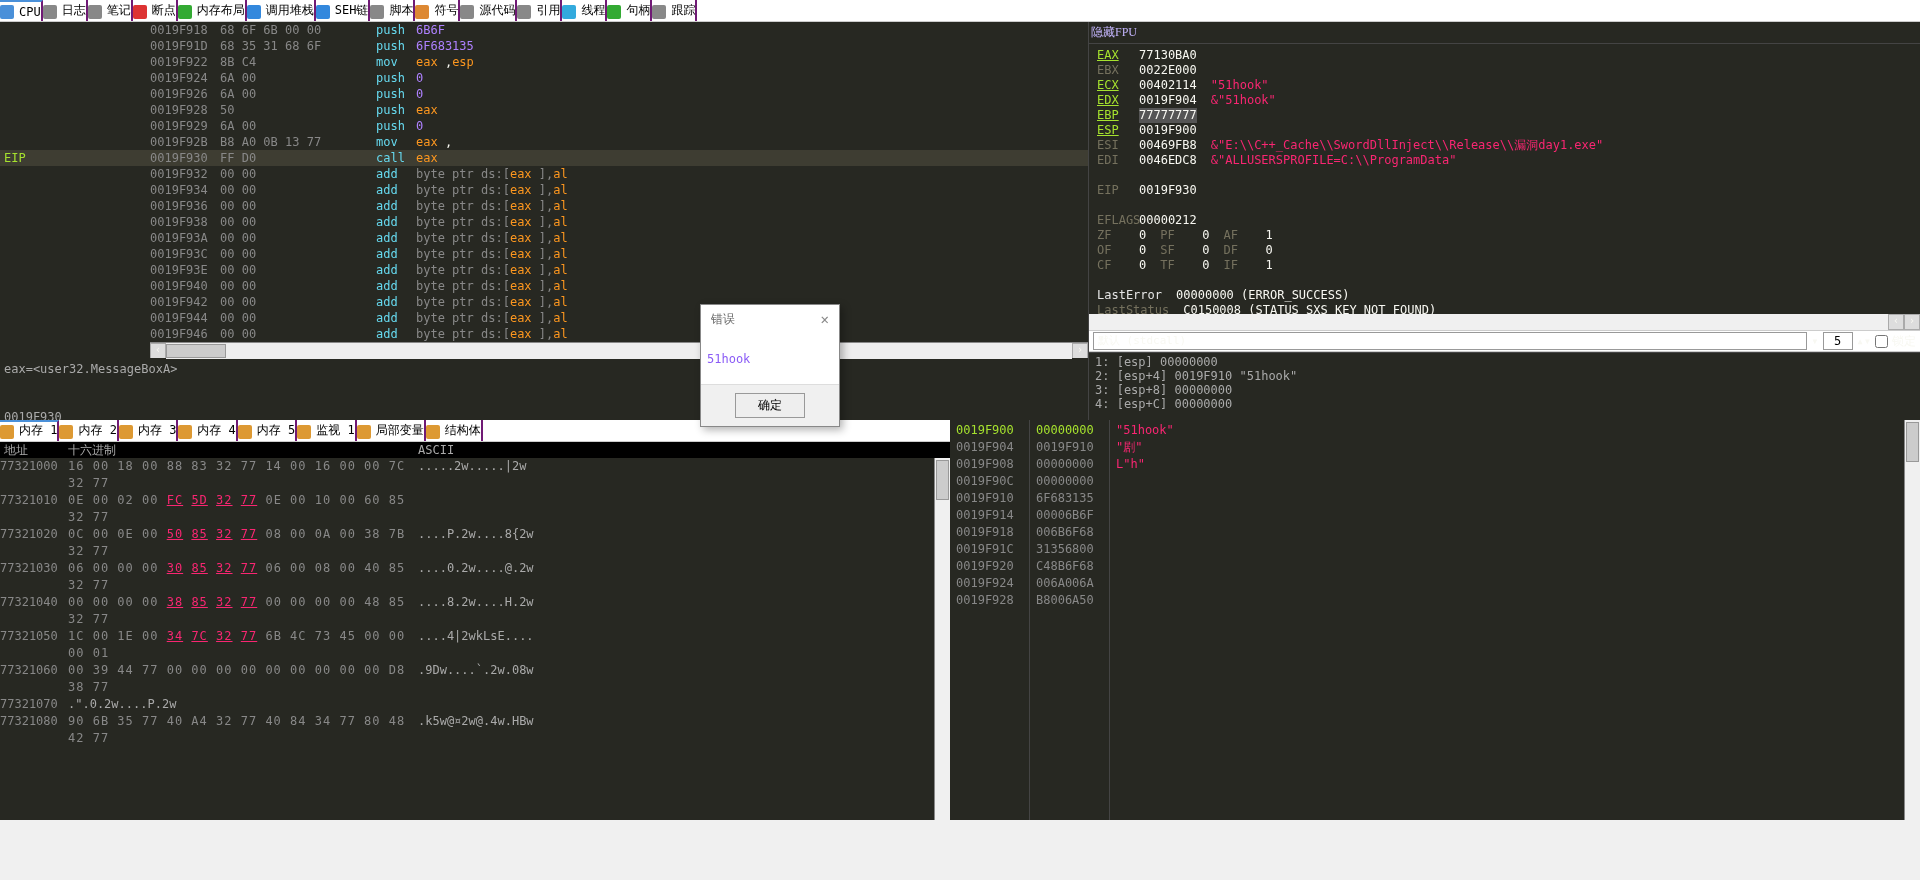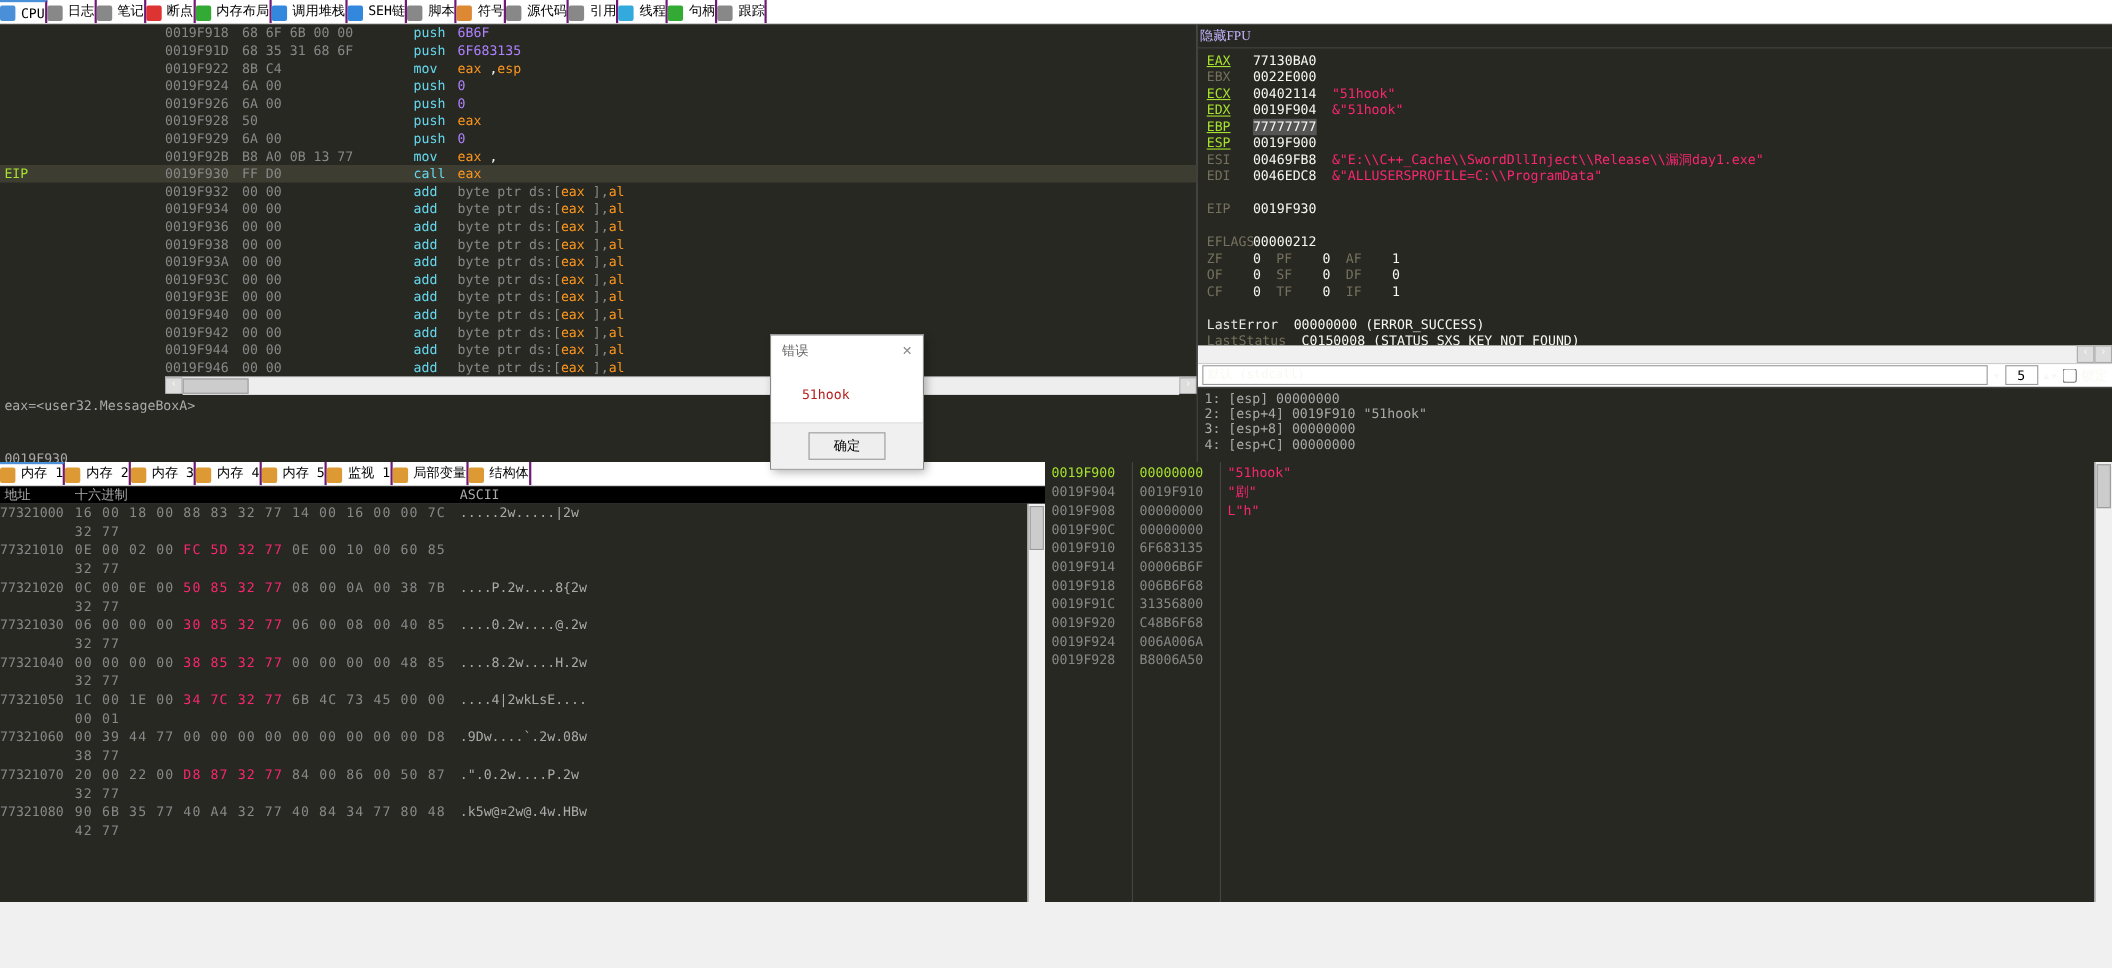--- a/index.html
+++ b/index.html
@@ -42,34 +42,34 @@
 .call-sel{flex:1;border:1px solid #999;height:18px;padding:0 4px;font-size:11px}
 .call-spin{width:30px;border:1px solid #999;height:18px;text-align:center}
 .lower{display:flex;height:400px}
 .mem-tabs{display:flex;background:#fff;height:22px;border-bottom:1px solid #ccc}
 .mem-left{width:950px;display:flex;flex-direction:column}
 .mem-hdr{background:#000000;color:#aaa;display:flex;height:16px;font-size:11px;line-height:16px}
 .mem-body{flex:1;background:#272822;color:#888;font-size:11px;overflow:hidden}
 .mem-row{display:flex;line-height:17px}
 .mem-addr{width:68px;color:#888}
 .mem-hex{width:350px;letter-spacing:1px}
-.mem-hex .red{color:#f92672;}
+.mem-hex .red{color:#f92672;text-decoration:underline}
 .mem-asc{flex:1;color:#aaa}
 .stack-panel{flex:1;background:#272822;color:#888;font-size:11px;display:flex}
 .stack-col{padding:2px 6px}
 .stack-addr{width:80px;border-right:1px solid #444}
 .stack-val{width:80px;border-right:1px solid #444}
 .stack-cmt{flex:1;color:#f92672}
 .stack-row{line-height:17px}
 .stack-row.cur{color:#a6e22e}
 .args-panel{background:#272822;color:#aaa;font-size:11px;padding:2px 6px;height:68px;border-top:1px solid #444}
 .dlg{position:absolute;left:700px;top:304px;width:140px;background:#fff;border:1px solid #888;box-shadow:3px 3px 8px rgba(0,0,0,.3);font-family:"Microsoft YaHei"}
 .dlg-t{display:flex;justify-content:space-between;padding:6px 10px;color:#666}
 .dlg-x{color:#888;cursor:pointer;font-size:14px}
-.dlg-b{padding:18px 28px;color:#b91c1c}
+.dlg-b{padding:18px 6px;color:#8b5cf6}
 .dlg-f{background:#f0f0f0;padding:8px;text-align:center;border-top:1px solid #ddd}
 .dlg-f button{padding:3px 22px;border:1px solid #999;background:#eee}
 .sb-vert{width:16px;background:#f0f0f0;border-left:1px solid #888;position:relative}
 .sb-vert-thumb{position:absolute;top:2px;left:1px;width:13px;height:40px;background:#ccc;border:1px solid #999}
 </style>
 </head>
 <body>
 
 <div class="tabs" id="tabs">
     <div class="tab active">
@@ -467,21 +467,20 @@
             <div class="mem-hex">1C  00  1E  00  <span class="red">34</span>  <span class="red">7C</span>  <span class="red">32</span>  <span class="red">77</span>  6B  4C  73  45  00  00  00  01</div>
             <div class="mem-asc">....4|2wkLsE....</div>
           </div>
           <div class="mem-row">
             <div class="mem-addr">77321060</div>
             <div class="mem-hex">00  39  44  77  00  00  00  00  00  00  00  00  00  D8  38  77</div>
             <div class="mem-asc">.9Dw....`.2w.08w</div>
           </div>
           <div class="mem-row">
             <div class="mem-addr">77321070</div>
-            <div class="mem-hex">20  00  22  00  <span class="red">D8</span>  <span class="red">87</span>  <span class="red">32</span>  <span class="red">77</span>  84  00  86  00  50  87  32  77</div>
             <div class="mem-asc"> .".0.2w....P.2w</div>
           </div>
           <div class="mem-row">
             <div class="mem-addr">77321080</div>
             <div class="mem-hex">90  6B  35  77  40  A4  32  77  40  84  34  77  80  48  42  77</div>
             <div class="mem-asc">.k5w@¤2w@.4w.HBw</div>
           </div>
         </div>
     <div class="sb-vert">
           <div class="sb-vert-thumb"></div>

